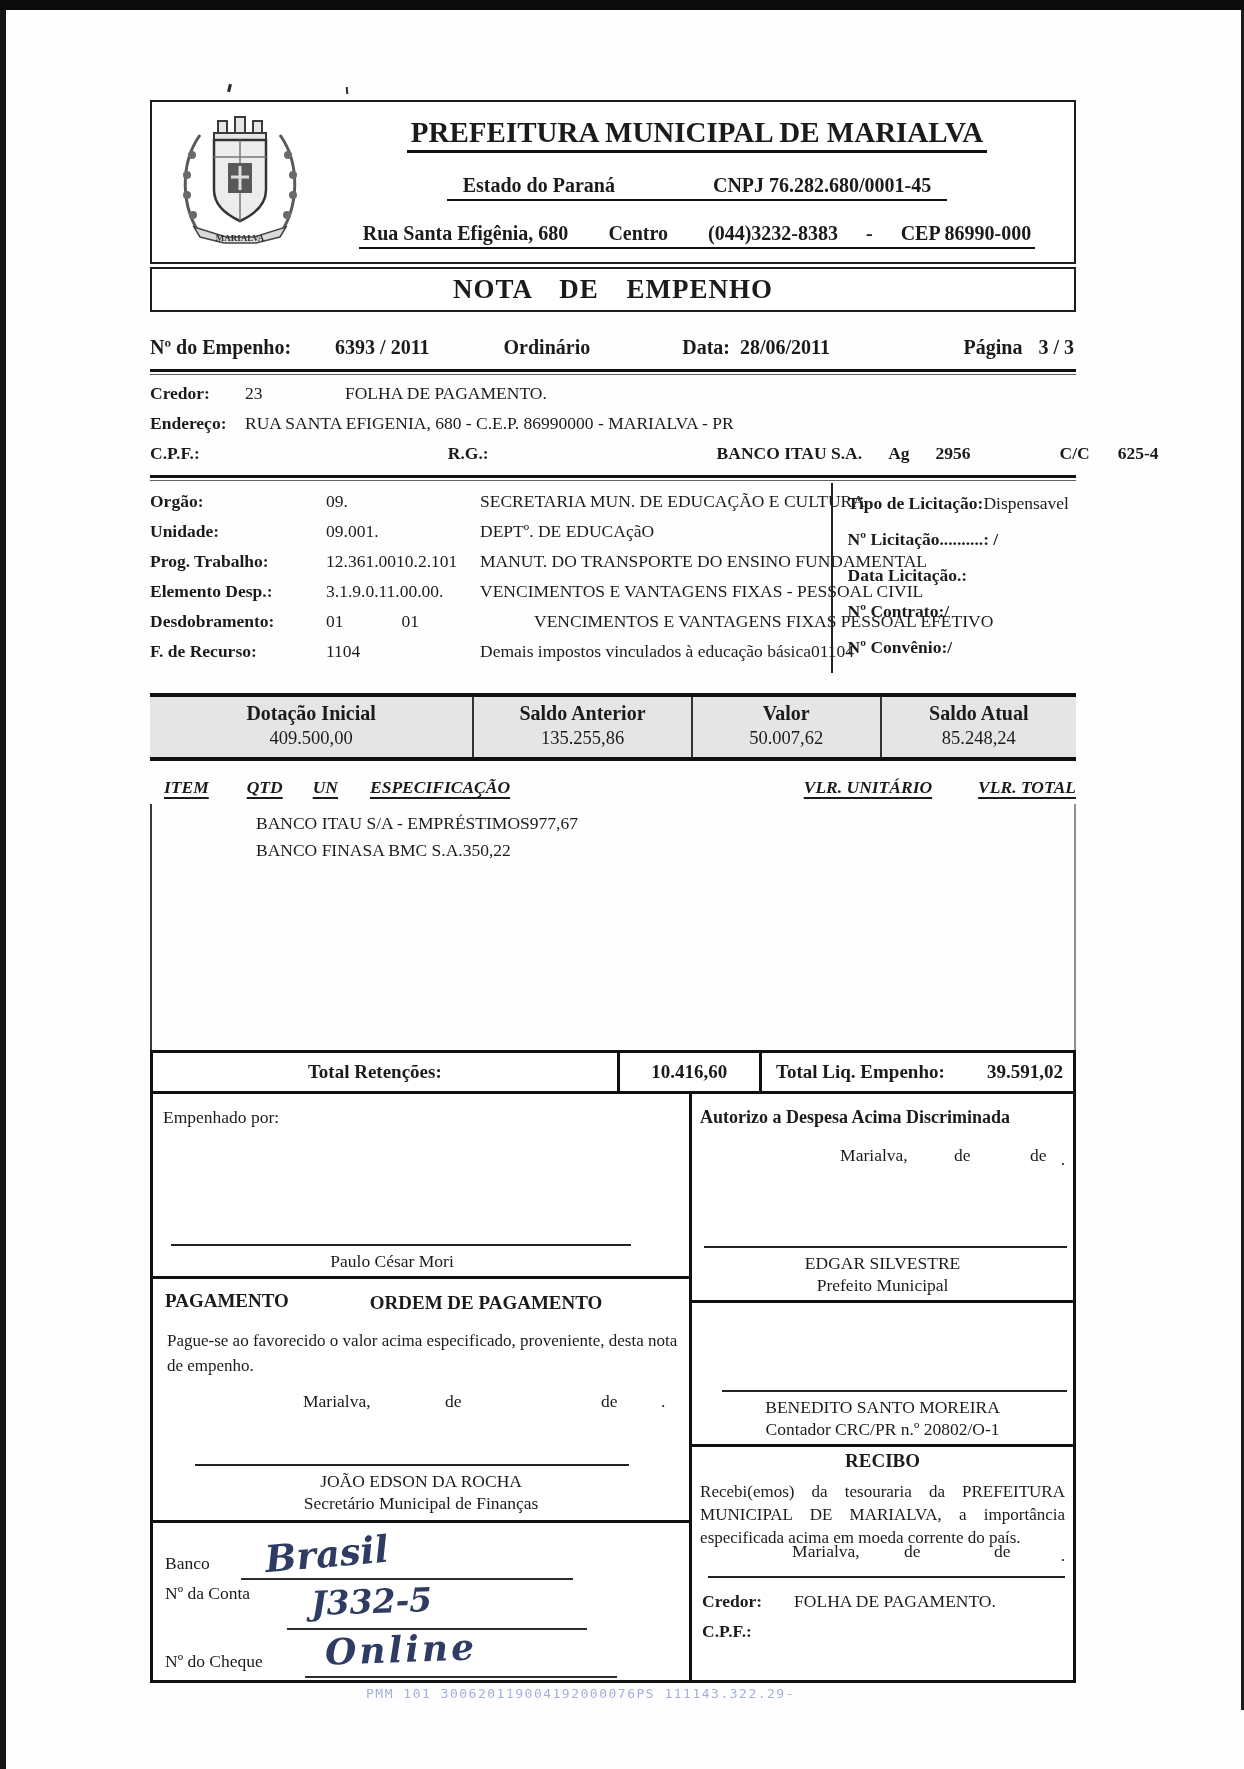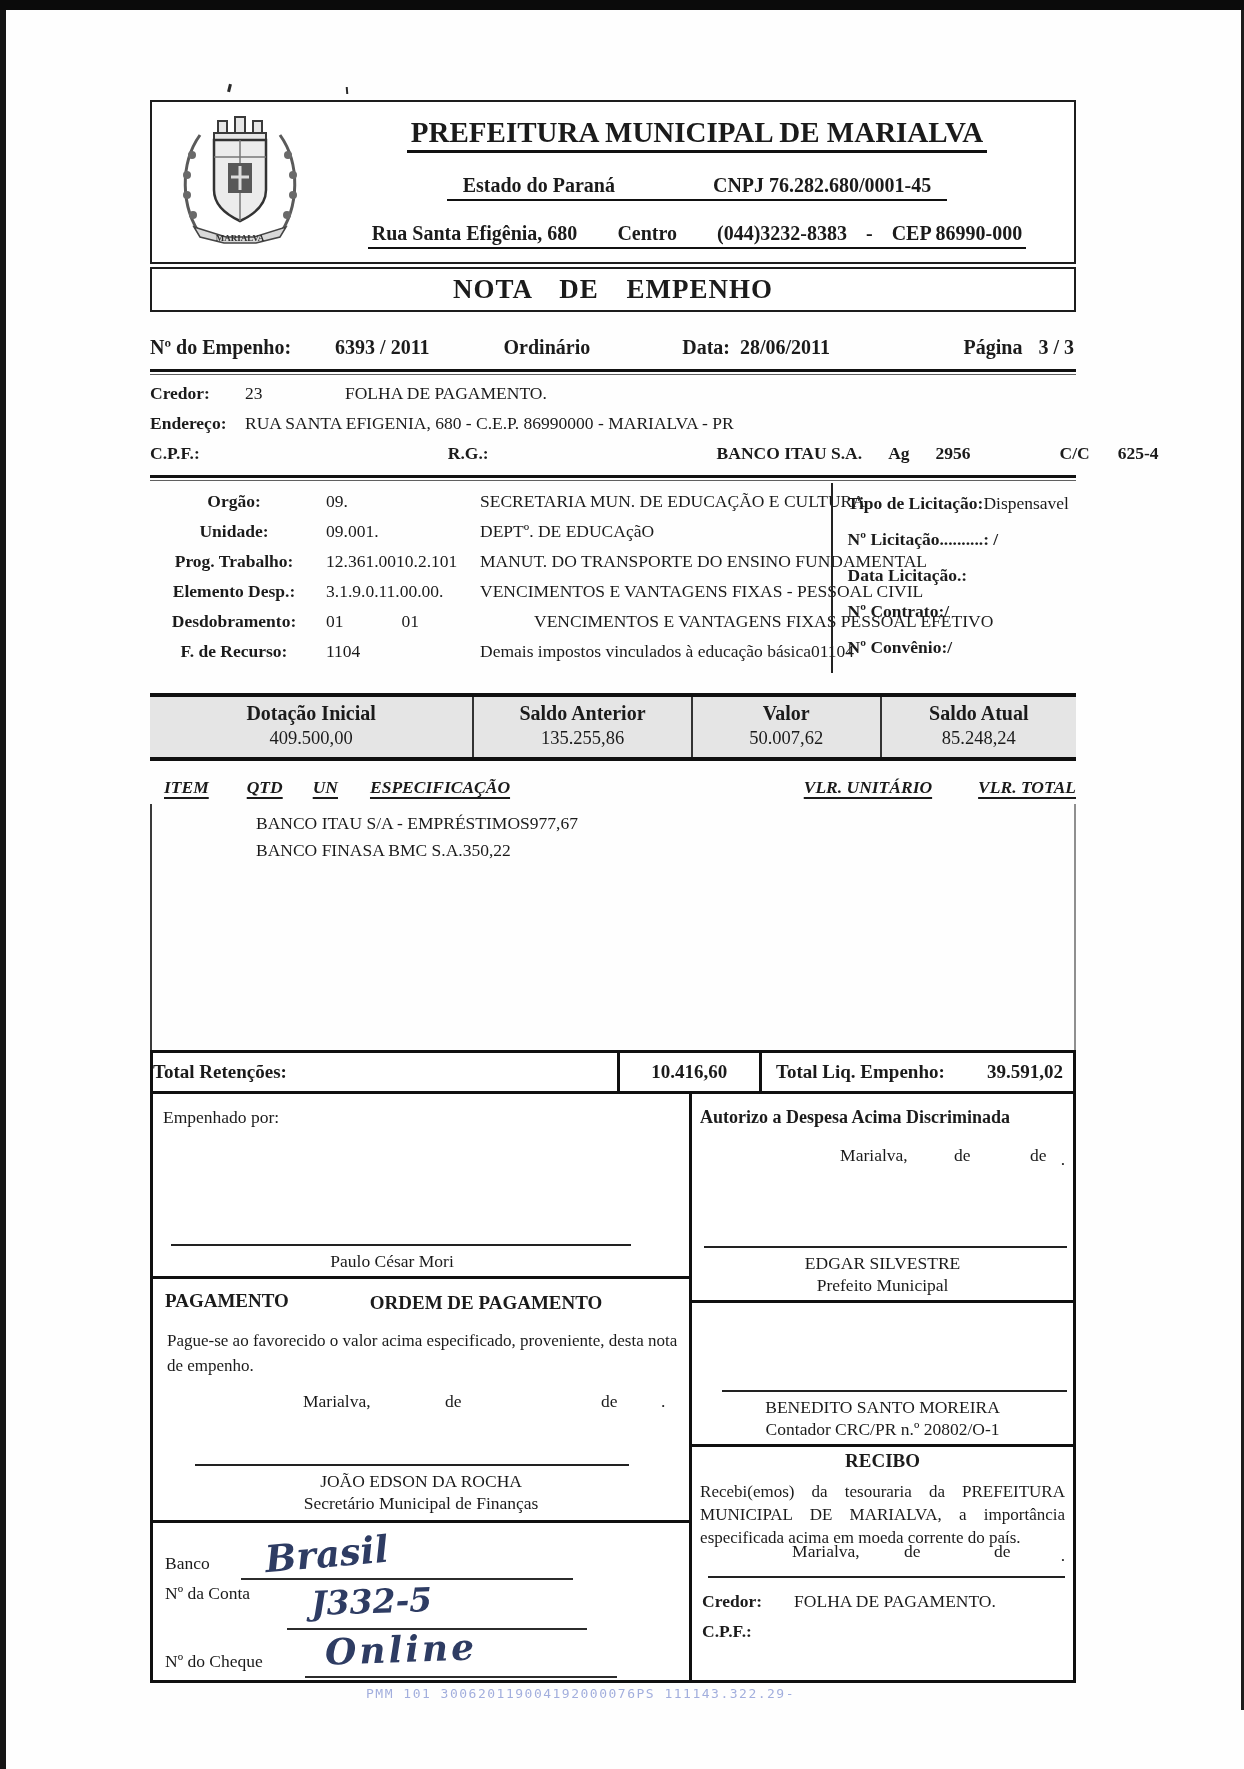--- a/index.html
+++ b/index.html
@@ -15,21 +15,21 @@
 
   .content{position:absolute;left:150px;top:100px;width:926px}
 
   
   .header-box{display:flex;border:2px solid #1d1d1d;height:164px;box-sizing:border-box;background:#fff}
   .crest{width:176px;display:flex;align-items:center;justify-content:center}
   .header-text{flex:1;display:flex;flex-direction:column;align-items:center;justify-content:space-between;padding:14px 8px 13px 0}
   .h-title{font-size:29px;font-weight:bold;border-bottom:3px solid #111;padding:0 4px 1px;white-space:nowrap}
   .h-row2{display:flex;gap:98px;font-size:20px;font-weight:bold;border-bottom:2px solid #111;padding:0 16px 2px;white-space:nowrap}
   .h-row3{display:flex;gap:40px;font-size:20px;font-weight:bold;border-bottom:2px solid #111;padding:0 4px 2px;white-space:nowrap}
-  .h-row3 .pg{display:flex;gap:19px}
+  .h-row3 .pg{display:flex;gap:28px}
 
   .nota-box{border:2px solid #1d1d1d;margin-top:3px;height:45px;box-sizing:border-box;display:flex;align-items:center;
             justify-content:center;font-size:27px;font-weight:bold;word-spacing:20px;letter-spacing:1px;background:#fff}
 
   .emp-row{display:flex;align-items:baseline;font-size:20px;font-weight:bold;margin-top:24px;white-space:nowrap}
   .emp-number{margin-left:44px}
   .emp-type{margin-left:74px}
   .emp-date{margin-left:92px;display:flex;gap:10px}
   .emp-page{margin-left:auto;display:flex;gap:16px;margin-right:2px}
 
@@ -42,21 +42,21 @@
   .cred-code{width:50px}
   .cred-name{margin-left:50px}
   .rg{margin-left:248px}
   .bankgrp{margin-left:228px;display:flex}
   .bank-ag-l{margin-left:26px}.bank-ag{margin-left:26px}.bank-cc-l{margin-left:89px}.bank-cc{margin-left:28px}
 
   
   .budget{display:flex;margin-top:2px;min-height:180px;align-items:stretch}
   .b-left{width:73.5%;box-sizing:border-box}
   .brow{display:flex;align-items:baseline;margin-top:6px;font-size:17.5px;white-space:nowrap;line-height:24px}
-  .blabel{width:168px;text-align:center;font-weight:bold;flex:0 0 auto}
+  .blabel{width:168px;text-align:left;font-weight:bold;flex:0 0 auto}
   .bcode{width:150px;margin-left:8px;flex:0 0 auto}
   .bdesc{margin-left:4px}
   .bcode-pair{display:flex;gap:58px}
   .bdesc-ind{margin-left:58px}
   .rtail{margin-left:auto;margin-right:22px}
   .b-right{flex:1;border-left:2px solid #222;padding:10px 0 0 15px;font-size:17.5px;box-sizing:border-box}
   .lic-row{margin-bottom:15px;font-weight:bold;white-space:nowrap}
   .lic-val{font-weight:normal}
 
   
@@ -70,21 +70,21 @@
   
   .items-head{display:flex;align-items:baseline;margin-top:16px;font-size:17.5px;font-style:italic;font-weight:bold;white-space:nowrap}
   .ih{text-decoration:underline;text-decoration-thickness:2px;text-underline-offset:4px}
   .ih-item{margin-left:14px}.ih-qtd{margin-left:38px}.ih-un{margin-left:30px}.ih-espec{margin-left:32px}
   .ih-unit{margin-left:auto}.ih-total{margin-left:46px;margin-right:0}
   .item-body{margin-top:6px;height:246px;border-left:2px solid #3a3a3a;border-right:2px solid #8f8f8f;padding-top:4px;box-sizing:border-box}
   .item-row{display:flex;font-size:17.5px;margin:3px 28px 0 104px;line-height:24px}
 
   
   .totals{display:flex;align-items:stretch;border:3px solid #101010;font-size:19px;font-weight:bold;height:38px;background:#fff}
-  .t1{width:50.4%;text-align:left;padding-right:20px;line-height:38px;box-sizing:border-box}
+  .t1{width:50.4%;text-align:center;padding-right:20px;line-height:38px;box-sizing:border-box}
   .t2{width:15.8%;border-left:3px solid #101010;border-right:3px solid #101010;text-align:center;line-height:38px;box-sizing:border-box}
   .t3{flex:1;display:flex;justify-content:space-between;padding:0 10px 0 14px;line-height:38px}
 
   
   .bottom{display:flex;border:3px solid #101010;border-top:none;height:586px;position:relative;background:#fff}
   .bl{width:58.6%;border-right:3px solid #101010;position:relative;box-sizing:border-box}
   .br{flex:1;position:relative}
   .abs{position:absolute;font-size:17.5px;line-height:22px}
   .bold{font-weight:bold}
   .sign-line{position:absolute;border-bottom:2px solid #222;height:0}

